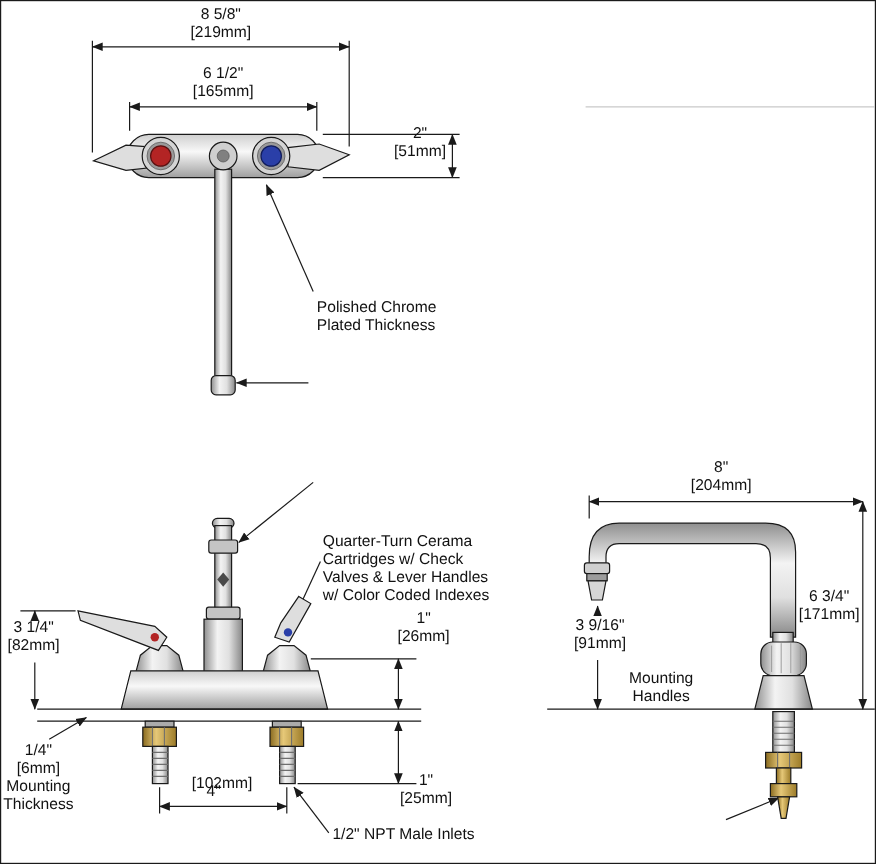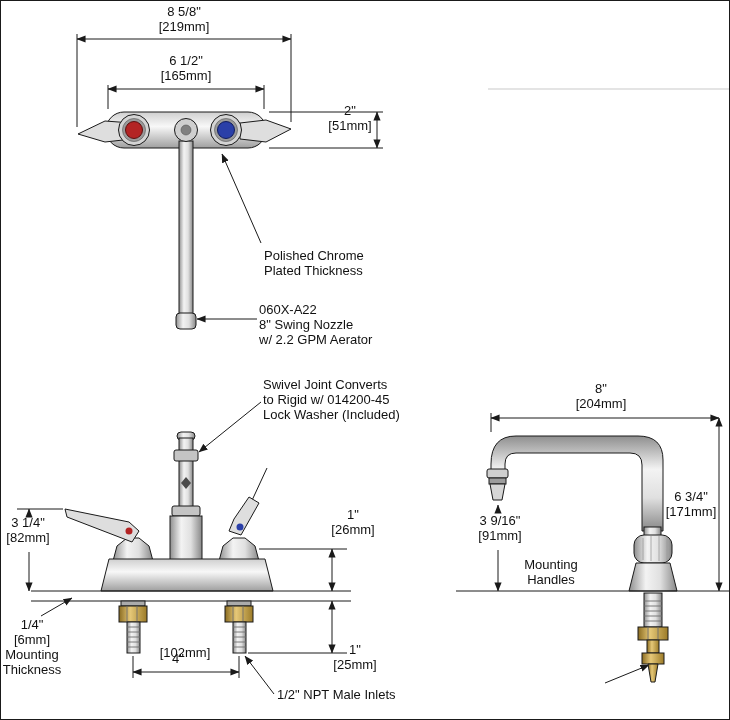--- a/index.html
+++ b/index.html
@@ -217,29 +217,25 @@
   </div>
   <div class="t c" style="left:349px;top:102px">
     <div>2"</div>
     <div>[51mm]</div>
   </div>
   <div class="t" style="left:263px;top:247px">
     <div>Polished Chrome</div>
     <div>Plated Thickness</div>
   </div>
 
-  <div class="t" style="left:258px;top:301px">
-    <div>060X-A22</div>
-    <div>8" Swing Nozzle</div>
-    <div>w/ 2.2 GPM Aerator</div>
-  </div>
-  <div class="t" style="left:262px;top:376px">
-    <div>Swivel Joint Converts</div>
-    <div>to Rigid w/ 014200-45</div>
-    <div>Lock Washer (Included)</div>
+  <div class="t" style="left:268px;top:442px">
+    <div>Quarter-Turn Cerama</div>
+    <div>Cartridges w/ Check</div>
+    <div>Valves &amp; Lever Handles</div>
+    <div>w/ Color Coded Indexes</div>
   </div>
 
   <div class="t c" style="left:27px;top:514px">
     <div>3 1/4"</div>
     <div>[82mm]</div>
   </div>
   <div class="t c" style="left:352px;top:506px">
     <div>1"</div>
     <div>[26mm]</div>
   </div>

